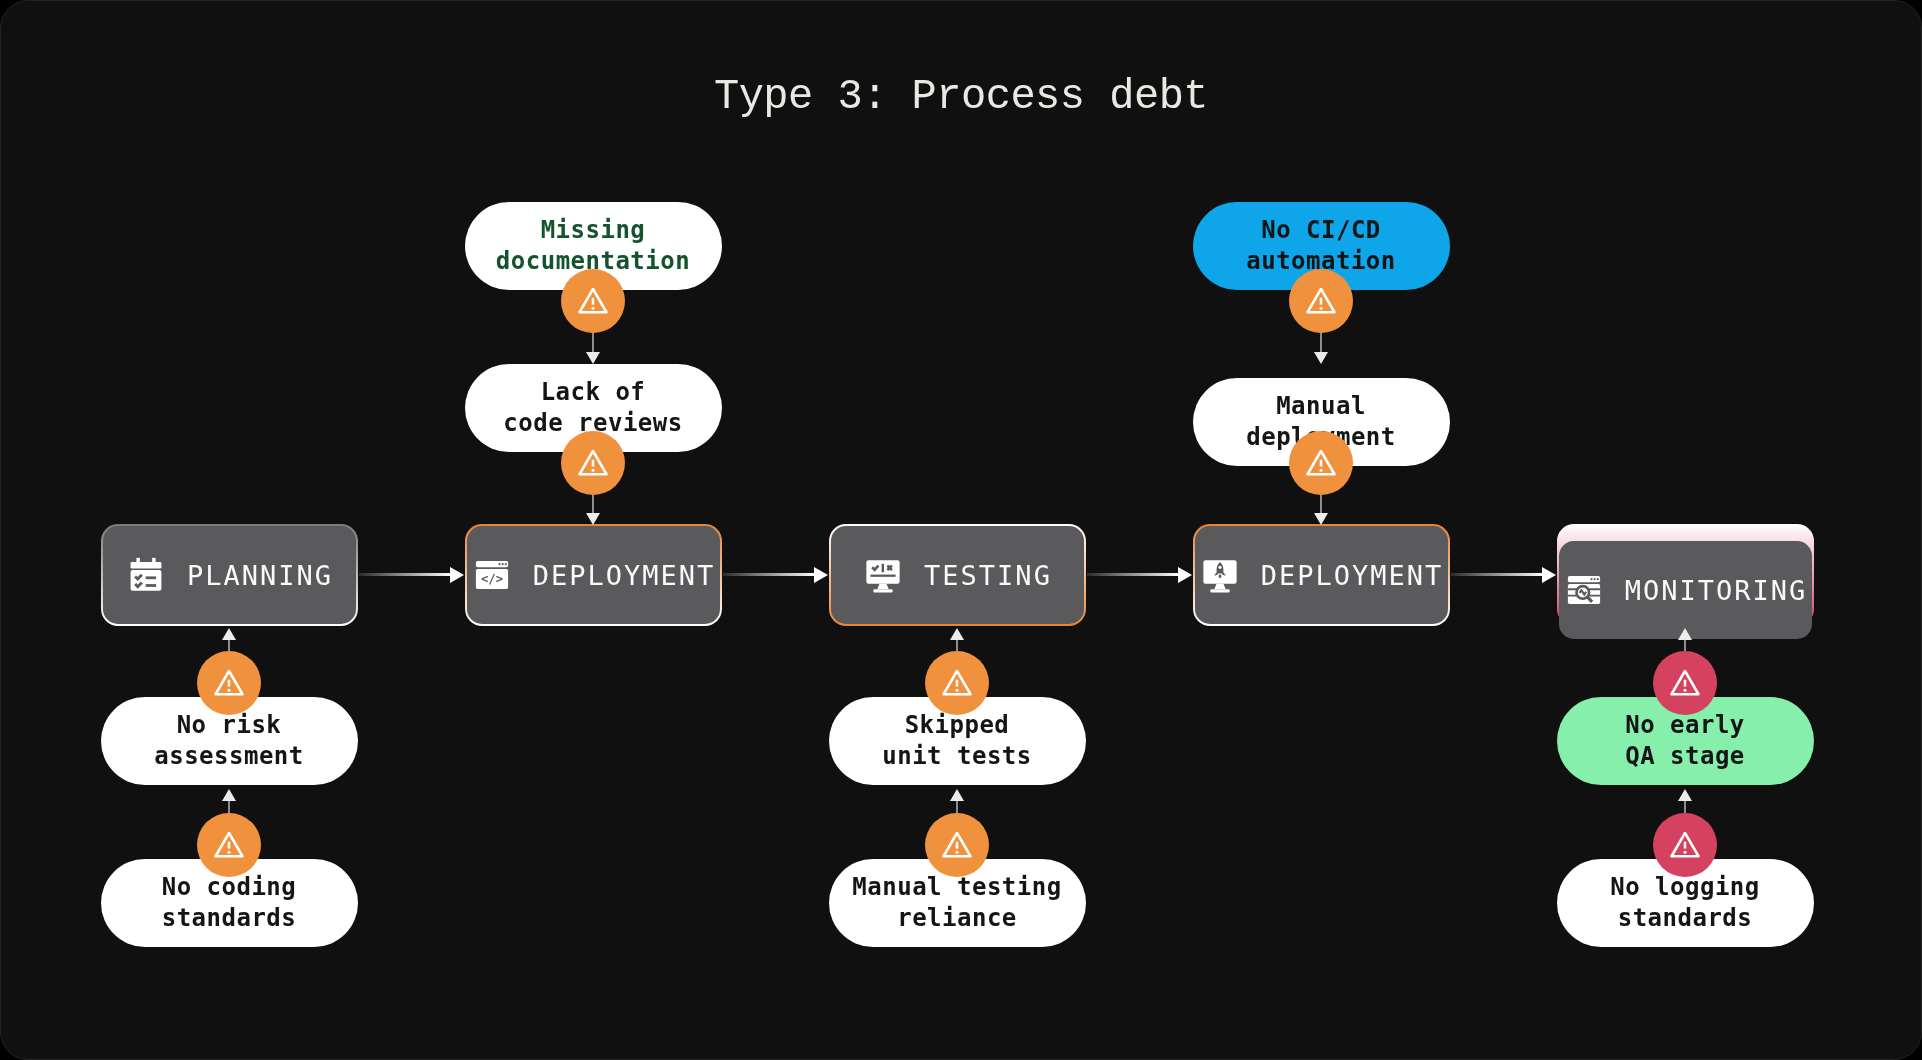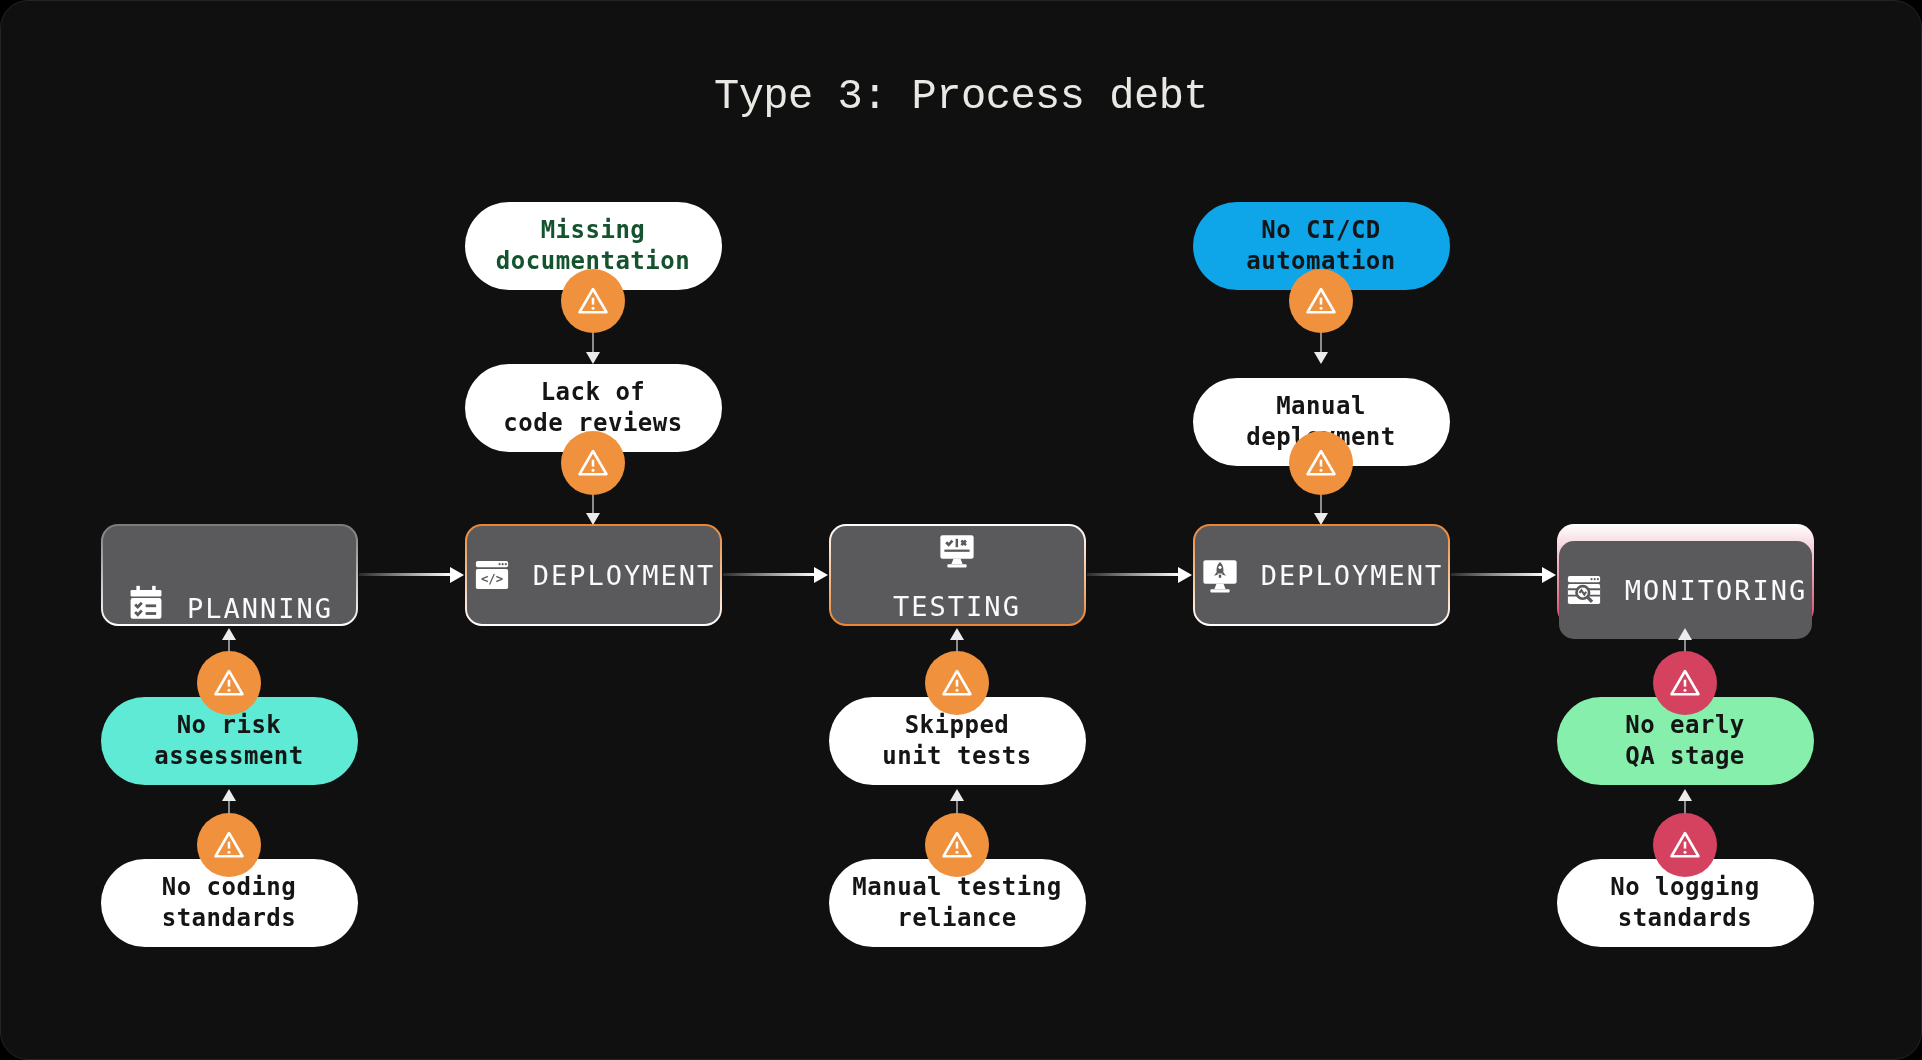--- a/index.html
+++ b/index.html
@@ -38,37 +38,37 @@
   .arrow-down{position:absolute;width:0;height:0;border-left:7px solid transparent;border-right:7px solid transparent;border-top:12px solid #ececec;z-index:2;}
   .arrow-up{position:absolute;width:0;height:0;border-left:7px solid transparent;border-right:7px solid transparent;border-bottom:12px solid #ececec;z-index:2;}
 </style>
 </head>
 <body>
 
 <div class="canvas">
   <div class="title">Type 3: Process debt</div>
   <div id="diagram">
       <div class="stage-border" style="left: 99.5px; top: 523px; width: 257px; height: 102px; background: linear-gradient(rgb(122, 121, 125), rgb(255, 255, 255));">
-        <div class="stage-box" style="background: rgb(90, 89, 92); align-items: flex-end;">
+        <div class="stage-box" style="background: rgb(90, 89, 92);">
           <div class="stage-icon">
             <svg viewBox="0 0 24 24" width="42" height="42">
               <rect x="3.2" y="4.5" width="17.6" height="3.8" rx="0.8" fill="#fff"></rect>
               <rect x="3.2" y="9.2" width="17.6" height="11.8" rx="1.2" fill="#fff"></rect>
               <line x1="7.5" y1="2.2" x2="7.5" y2="5.6" stroke="#fff" stroke-width="2"></line>
               <line x1="16.5" y1="2.2" x2="16.5" y2="5.6" stroke="#fff" stroke-width="2"></line>
               <polyline points="5.8,12.8 7.3,14.3 9.6,11.9" stroke="#5a595c" stroke-width="1.6" fill="none"></polyline>
               <line x1="11.8" y1="13.6" x2="17.8" y2="13.6" stroke="#5a595c" stroke-width="1.6"></line>
               <polyline points="5.8,17.2 7.3,18.7 9.6,16.3" stroke="#5a595c" stroke-width="1.6" fill="none"></polyline>
               <line x1="11.8" y1="18" x2="17.8" y2="18" stroke="#5a595c" stroke-width="1.6"></line>
             </svg>
           </div>
           <div class="stage-label">PLANNING</div>
         </div>
       </div>
-      <div class="pill" style="left: 99.5px; top: 696px; width: 257px; height: 88px; background: #5eead4;">
+      <div class="pill" style="left: 99.5px; top: 696px; width: 257px; height: 88px; background: #ffffff;">
         <div class="pill-text" style="color: rgb(21, 21, 21);">No risk
 assessment</div>
       </div>
       <div class="warn-circle" style="left: 196px; top: 650px; background: rgb(240, 145, 61);">
         <div class="stage-icon">
           <svg viewBox="0 0 24 24" width="36" height="36">
             <path d="M12 4 L21 19.5 H3 Z" fill="none" stroke="#fff" stroke-width="1.7" stroke-linejoin="round"></path>
             <line x1="12" y1="9.8" x2="12" y2="14.4" stroke="#fff" stroke-width="1.7"></line>
             <circle cx="12" cy="16.9" r="1" fill="#fff"></circle>
           </svg>
@@ -130,21 +130,21 @@
             <line x1="12" y1="9.8" x2="12" y2="14.4" stroke="#fff" stroke-width="1.7"></line>
             <circle cx="12" cy="16.9" r="1" fill="#fff"></circle>
           </svg>
         </div>
       </div>
       <div class="vline" style="left: 591px; top: 332px; height: 20px;"></div>
       <div class="arrow-down" style="left: 585px; top: 351px;"></div>
       <div class="vline" style="left: 591px; top: 494px; height: 19px;"></div>
       <div class="arrow-down" style="left: 585px; top: 512px;"></div>
       <div class="stage-border" style="left: 827.5px; top: 523px; width: 257px; height: 102px; background: linear-gradient(rgb(255, 255, 255), rgb(233, 132, 50));">
-        <div class="stage-box" style="background: rgb(90, 89, 92); flex-direction: column;">
+        <div class="stage-box" style="background: rgb(90, 89, 92);">
           <div class="stage-icon">
             <svg viewBox="0 0 24 24" width="42" height="42">
               <rect x="2.5" y="3.5" width="19" height="13.5" rx="1.2" fill="#fff"></rect>
               <polyline points="5.8,7.6 7.2,9 9.4,6.6" stroke="#5a595c" stroke-width="1.5" fill="none"></polyline>
               <line x1="11.9" y1="5.6" x2="11.9" y2="10.4" stroke="#5a595c" stroke-width="1.4"></line>
               <line x1="14.5" y1="6.6" x2="17.1" y2="9.2" stroke="#5a595c" stroke-width="1.5"></line>
               <line x1="17.1" y1="6.6" x2="14.5" y2="9.2" stroke="#5a595c" stroke-width="1.5"></line>
               <line x1="4.8" y1="12.4" x2="19.2" y2="12.4" stroke="#5a595c" stroke-width="1.3"></line>
               <path d="M10 17 L14 17 L15.2 20 L8.8 20 Z" fill="#fff"></path>
               <rect x="6.5" y="20.2" width="11" height="1.8" rx="0.6" fill="#fff"></rect>

